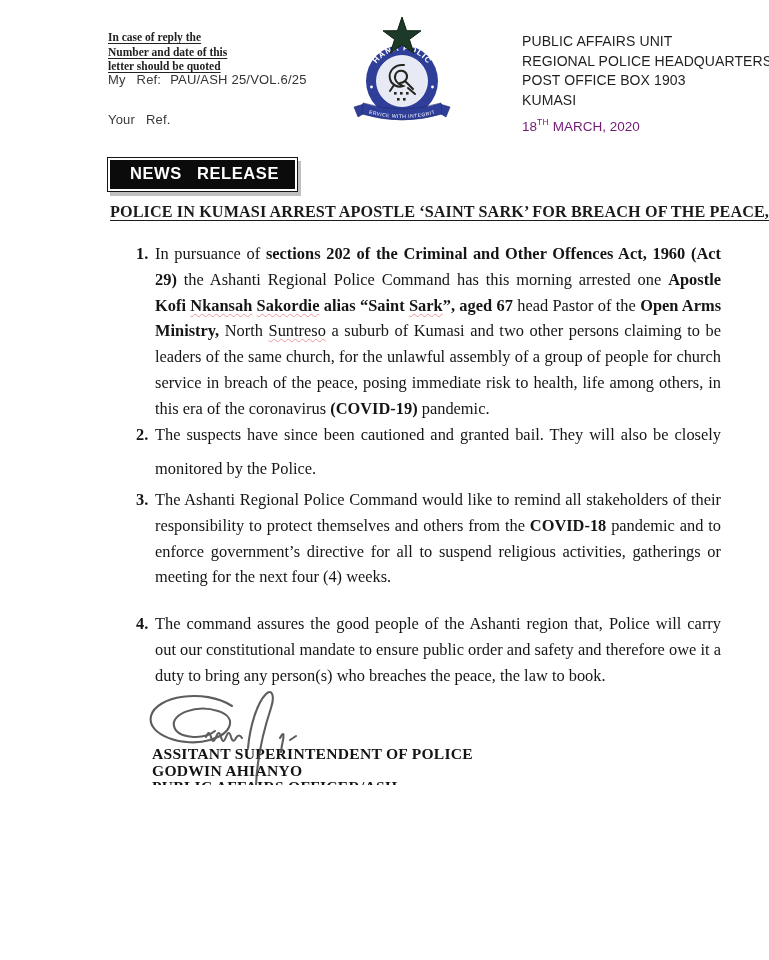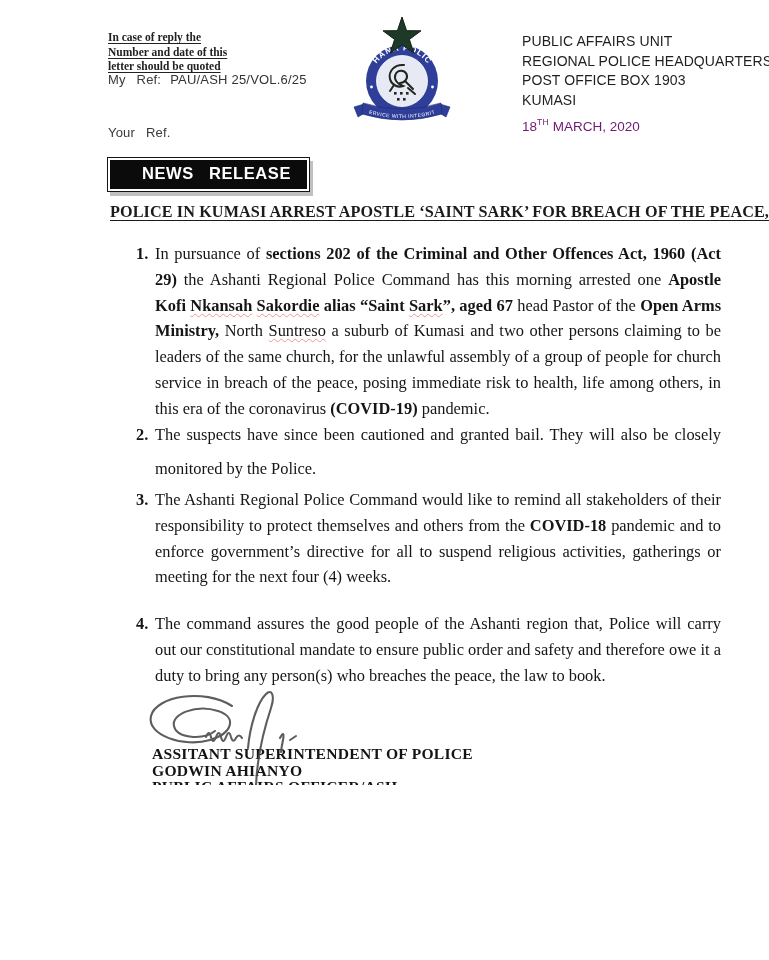--- a/index.html
+++ b/index.html
@@ -5,34 +5,34 @@
   html,body{margin:0;padding:0;background:#ffffff;}
   .page{
     position:relative;width:769px;height:785px;background:#ffffff;
     font-family:"Liberation Serif", serif;color:#1b1b1b;overflow:hidden;margin-left:32px;
   }
   
   .ref-note{position:absolute;left:76px;top:30px;font-size:11.5px;font-weight:bold;line-height:14.5px;color:#222;}
   .ref-note div span{text-decoration:underline;text-underline-offset:2px;}
   .ref-line-sans{font-family:"Liberation Sans", sans-serif;position:absolute;font-size:13px;color:#3a3a3a;letter-spacing:.2px;}
   .my-ref{left:76px;top:72px;}
-  .your-ref{left:76px;top:125px;}
+  .your-ref{left:76px;top:112px;}
   .my-ref .val{margin-left:9px;color:#333;}
   .my-ref .lbl,.your-ref .lbl{word-spacing:7px;}
   .addr{position:absolute;left:490px;top:32px;font-family:"Liberation Sans", sans-serif;
         font-size:14px;line-height:19.5px;color:#1f1f1f;letter-spacing:.1px;}
   .date{position:absolute;left:490px;top:117px;font-family:"Liberation Sans", sans-serif;font-size:13.5px;color:#701a75;}
   .date sup{font-size:8.5px;vertical-align:super;letter-spacing:.3px;}
   
   .logo{position:absolute;left:318px;top:13px;width:106px;height:114px;}
   
   .news-wrap{position:absolute;left:75px;top:157px;border:1.5px solid #141414;background:#fff;
              padding:2px;box-shadow:3px 4px 0 rgba(130,130,130,.5);}
   .news-box{background:#0b0b0b;color:#ffffff;font-family:"Liberation Sans", sans-serif;
-            font-weight:bold;font-size:16.5px;padding:4px 16px 6px 32px;letter-spacing:.6px;}
+            font-weight:bold;font-size:16.5px;padding:4px 16px 6px 20px;letter-spacing:.6px;}
   .news-box .w2{margin-left:15px;}
   
   .headline{position:absolute;left:78px;top:203px;width:645px;font-weight:bold;font-size:16.2px;
             white-space:nowrap;letter-spacing:.1px;}
   .headline span{text-decoration:underline;text-underline-offset:3px;}
   
   .para{position:absolute;left:104px;width:585px;text-align:justify;font-size:16.4px;line-height:25.8px;color:#151515;}
   .para .num{position:absolute;left:0;top:0;font-weight:bold;}
   .para .ptext{display:block;margin-left:19px;}
   .p1{top:241px;}

